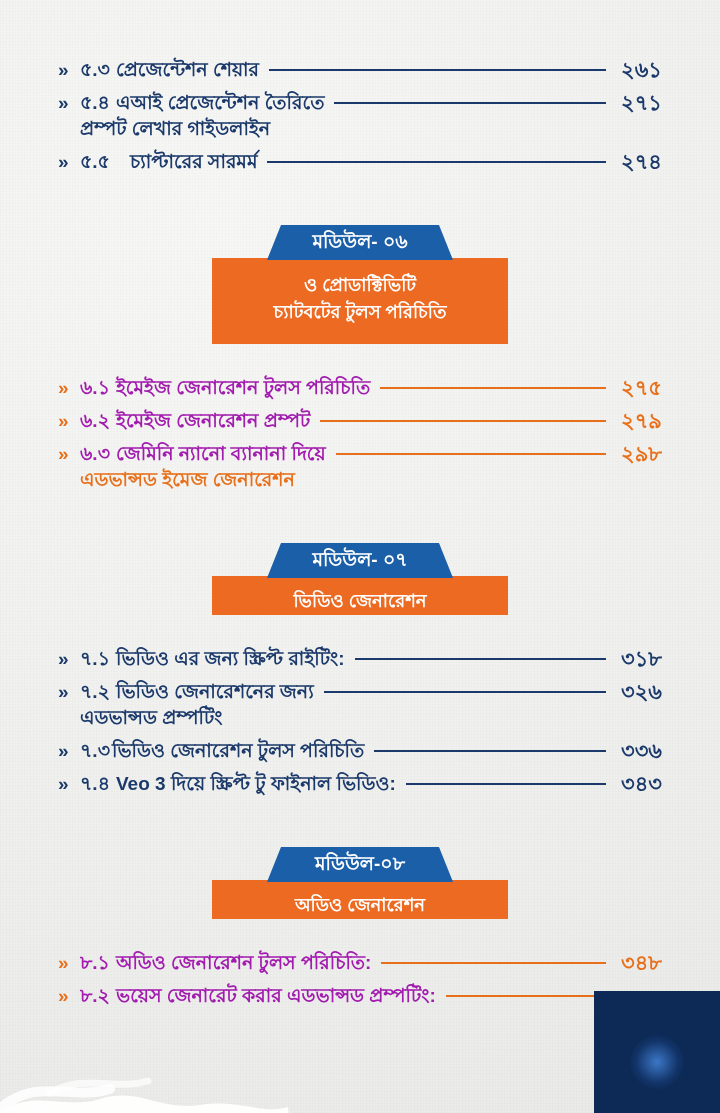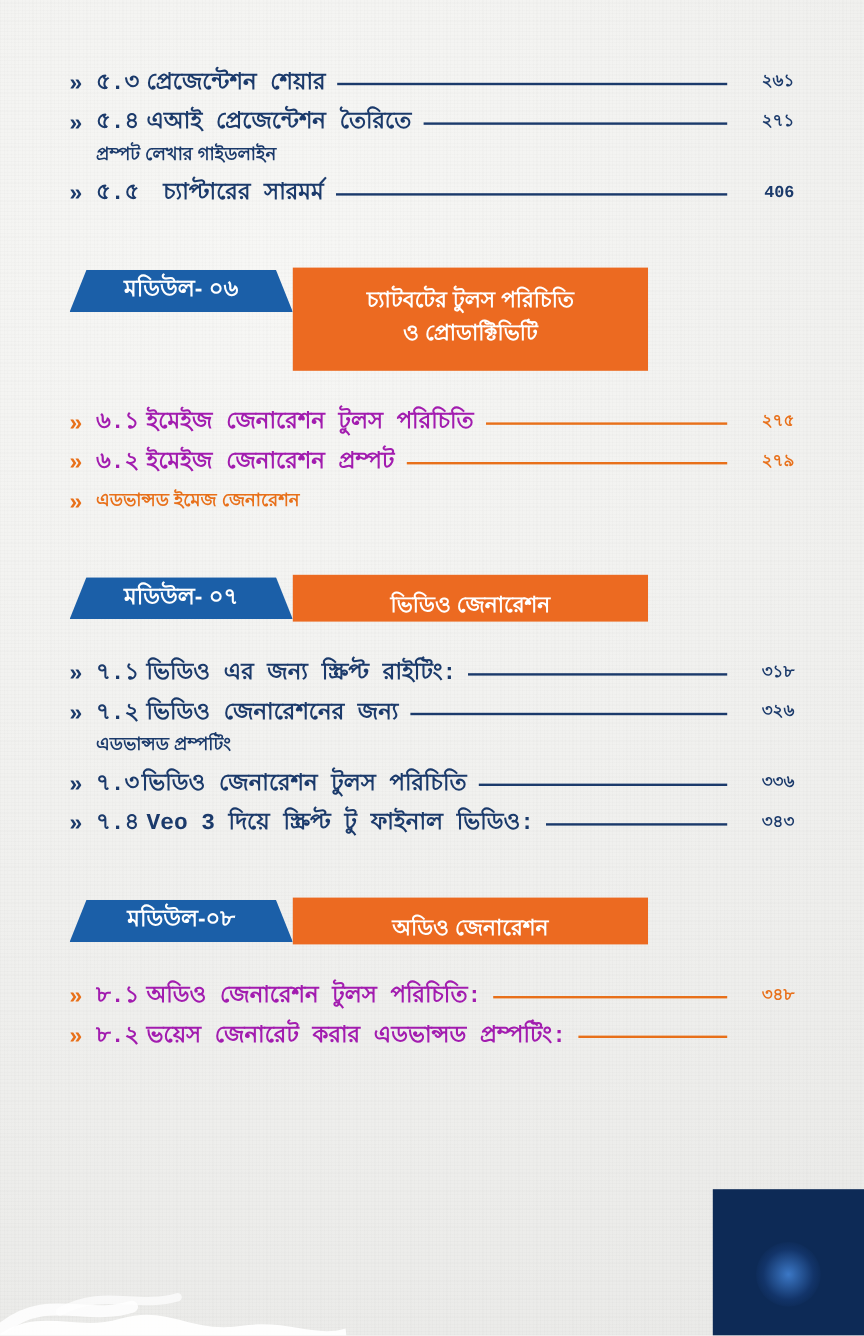--- a/index.html
+++ b/index.html
@@ -51,62 +51,61 @@
   .chev.blue { color: #1b3a6b; }
   .chev.orange { color: #e8701a; }
   .entry-body {
     flex: 1 1 auto;
     min-width: 0;
   }
   .entry-line1 {
     display: flex;
     align-items: center;
     width: 100%;
-    font-family: Liberation Mono, monospace;
   }
   .entry-title {
     font-size: 19px;
     line-height: 27px;
     font-weight: bold;
     white-space: nowrap;
   }
   .entry-title.blue { color: #1b3a6b; }
   .entry-title.orange { color: #a21caf; }
   .leader {
     flex: 1 1 auto;
     height: 2px;
     margin: 0 10px;
     min-width: 14px;
   }
   .leader.blue { background: #1b3a6b; }
   .leader.orange { background: #e8701a; }
   .entry-page {
     flex: 0 0 auto;
-    font-size: 14px;
+    font-size: 21px;
     font-weight: bold;
     line-height: 27px;
     text-align: right;
     min-width: 46px;
   }
   .entry-page.blue { color: #1b3a6b; }
   .entry-page.orange { color: #e8701a; text-align: right; }
   .entry-sub {
-    font-size: 15px;
+    font-size: 19px;
     line-height: 27px;
     font-weight: bold;
     margin-top: -1px;
   }
   .entry-sub.blue { color: #1b3a6b; }
   .entry-sub.orange { color: #e8701a; }
 
   
   .module-block {
     display: flex;
-    flex-direction: row;
-    align-items: flex-start;
+    flex-direction: column;
+    align-items: center;
   }
   .module-tab {
     position: relative;
     background: #1b5fa8;
     color: #ffffff;
     font-size: 19px;
     font-weight: bold;
     padding: 5px 30px 6px 30px;
     z-index: 3;
     text-align: center;
@@ -203,34 +202,34 @@
       </div>
     </div>
 
     <div class="toc-entry">
       <span class="chev blue">»</span>
       <div class="entry-body">
         <div class="entry-line1">
           <span class="entry-title blue">৫.৫</span>
           <span class="entry-title blue" style="margin-left:20px">চ্যাপ্টারের সারমর্ম</span>
           <span class="leader blue"></span>
-          <span class="entry-page blue">406</span>
+          <span class="entry-page blue">২৭৪</span>
         </div>
       </div>
     </div>
 
   </div>
 
   <div class="gap-lg"></div>
 
   <div class="module-block">
     <div class="module-tab">মডিউল- ০৬</div>
     <div class="module-body tall">
+      <div>ও প্রোডাক্টিভিটি</div>
       <div>চ্যাটবটের টুলস পরিচিতি</div>
-      <div>ও প্রোডাক্টিভিটি</div>
     </div>
   </div>
 
   <div class="gap-md"></div>
 
   <div>
 
     <div class="toc-entry">
       <span class="chev orange">»</span>
       <div class="entry-body">
@@ -251,20 +250,26 @@
           <span class="entry-title orange" style="margin-left:6px">ইমেইজ জেনারেশন প্রম্পট</span>
           <span class="leader orange"></span>
           <span class="entry-page orange">২৭৯</span>
         </div>
       </div>
     </div>
 
     <div class="toc-entry">
       <span class="chev orange">»</span>
       <div class="entry-body">
+        <div class="entry-line1">
+          <span class="entry-title orange">৬.৩</span>
+          <span class="entry-title orange" style="margin-left:6px">জেমিনি ন্যানো ব্যানানা দিয়ে</span>
+          <span class="leader orange"></span>
+          <span class="entry-page orange">২৯৮</span>
+        </div>
         <div class="entry-sub orange">এডভান্সড ইমেজ জেনারেশন</div>
       </div>
     </div>
 
   </div>
 
   <div class="gap-lg"></div>
 
   <div class="module-block">
     <div class="module-tab">মডিউল- ০৭</div>

